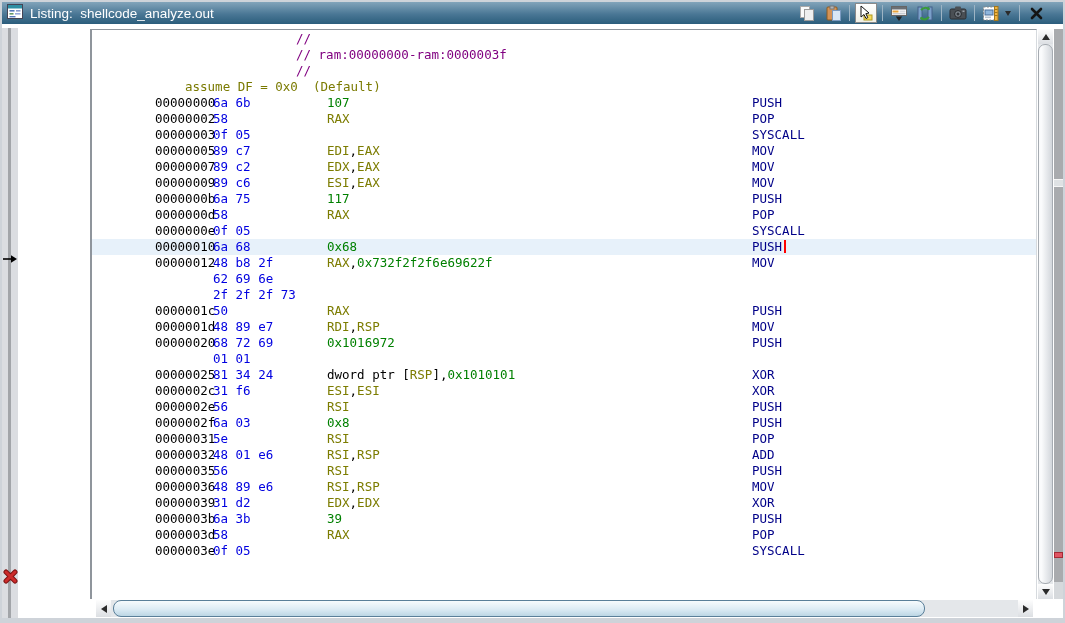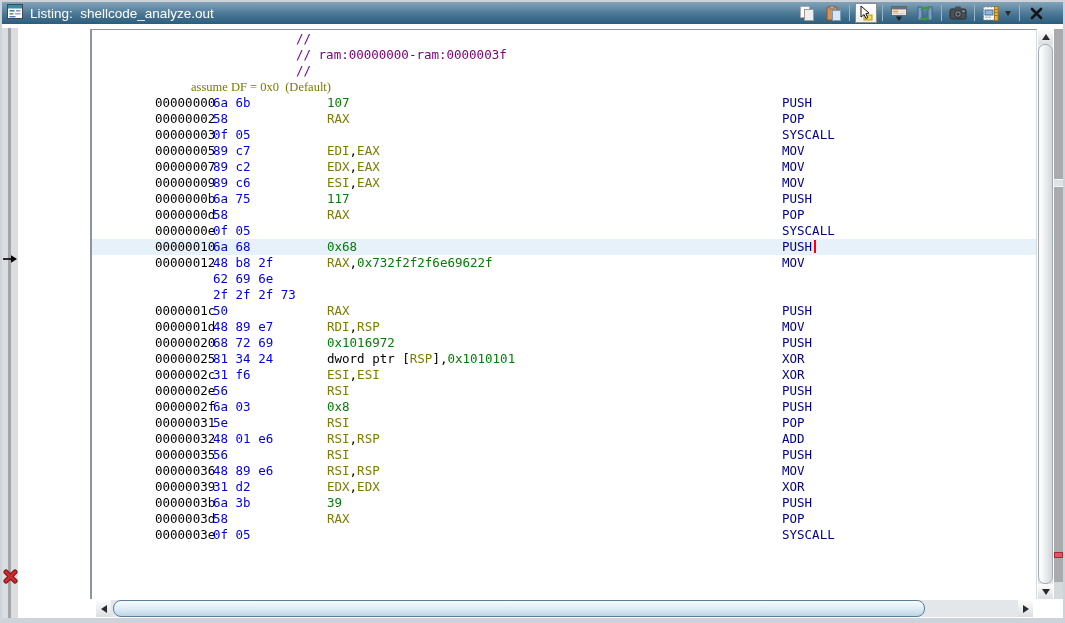--- a/index.html
+++ b/index.html
@@ -33,21 +33,21 @@
     background:#ffffff; box-sizing:border-box;
     border-top:1px solid #8f959c; border-left:2px solid #8f959c; border-right:1px solid #d6dade;
     overflow:hidden;
     font-family:"DejaVu Sans Mono", monospace; font-size:12.5px;
   }
   #listing-lines{ position:absolute; left:0; top:1px; width:100%; }
   .line{ position:relative; height:16px; line-height:16px; }
   .line.hl{ background:var(--highlight); }
   .f{ position:absolute; white-space:pre; top:0; }
   .col-addr{left:63px;}  .col-bytes{left:121px;}  .col-operand{left:235px;}
-  .col-mnem{left:690px;text-align:center;} .col-comment{left:204px;} .col-assume{left:99px;font-family:Liberation Serif, serif;}
+  .col-mnem{left:660px;text-align:center;} .col-comment{left:204px;} .col-assume{left:93px;}
   .addr{color:var(--address);} .bytes{color:var(--bytes);}
   .const{color:var(--constant);} .reg{color:var(--register);}
   .sep,.plain{color:#000000;}
   .mnem{color:var(--mnemonic);} .comment{color:var(--comment);} .assume{color:var(--assume);}
   .caret{ display:inline-block; width:2px; height:13px; background:var(--caret); vertical-align:-2px; margin-left:2px;}
   
   #vscroll{ position:absolute; left:1038px; top:29px; width:15px; height:570px; background:#e4e7ea;}
   .sb-btn{ position:absolute; left:0; width:15px; height:15px; background:linear-gradient(#fdfdfd,#dcdfe3);
            display:flex; align-items:center; justify-content:center; box-sizing:border-box;}
   #vs-up{top:0;} #vs-down{bottom:0;}
@@ -281,20 +281,23 @@
           <span class="f col-operand"><span class="reg">RDI</span><span class="sep">,</span><span class="reg">RSP</span></span>
           <span class="f mnem col-mnem">MOV</span>
         </div>
         <div class="line">
           <span class="f addr col-addr">00000020</span>
           <span class="f bytes col-bytes">68 72 69</span>
           <span class="f col-operand"><span class="const">0x1016972</span></span>
           <span class="f mnem col-mnem">PUSH</span>
         </div>
         <div class="line">
+          <span class="f bytes col-bytes">01 01</span>
+        </div>
+        <div class="line">
           <span class="f addr col-addr">00000025</span>
           <span class="f bytes col-bytes">81 34 24</span>
           <span class="f col-operand"><span class="plain">dword ptr [</span><span class="reg">RSP</span><span class="plain">],</span><span class="const">0x1010101</span></span>
           <span class="f mnem col-mnem">XOR</span>
         </div>
         <div class="line">
           <span class="f addr col-addr">0000002c</span>
           <span class="f bytes col-bytes">31 f6</span>
           <span class="f col-operand"><span class="reg">ESI</span><span class="sep">,</span><span class="reg">ESI</span></span>
           <span class="f mnem col-mnem">XOR</span>

